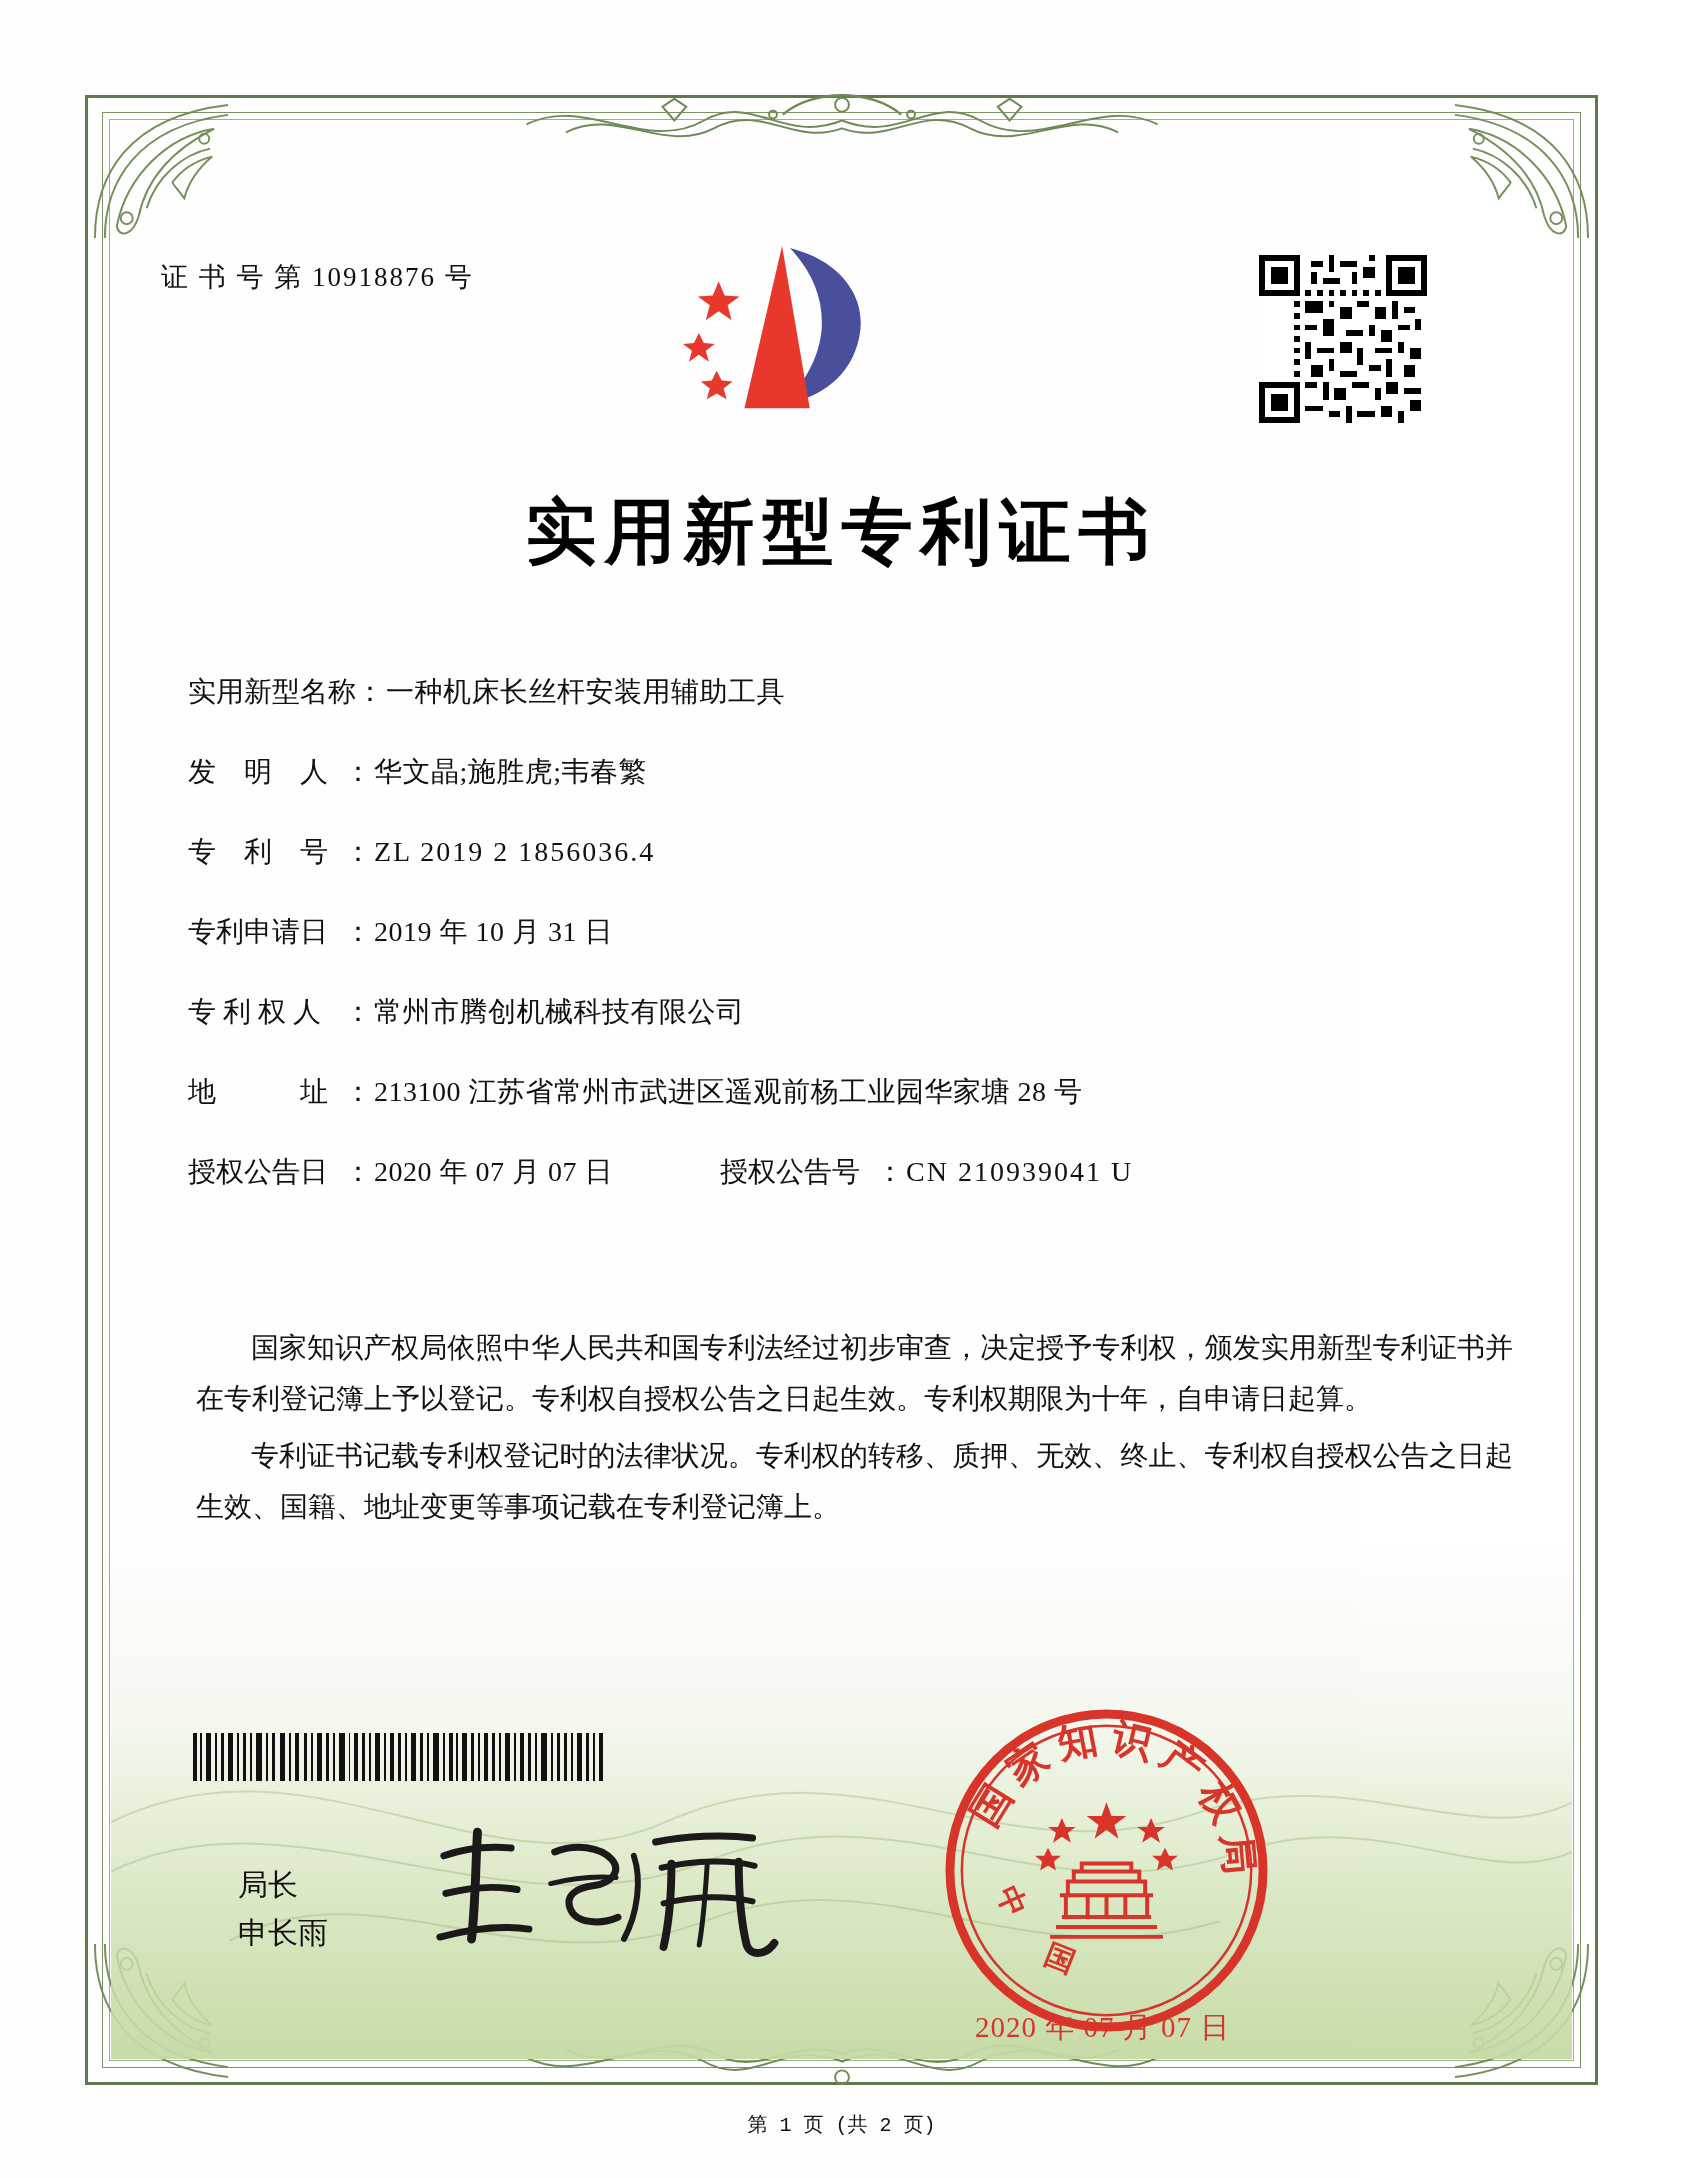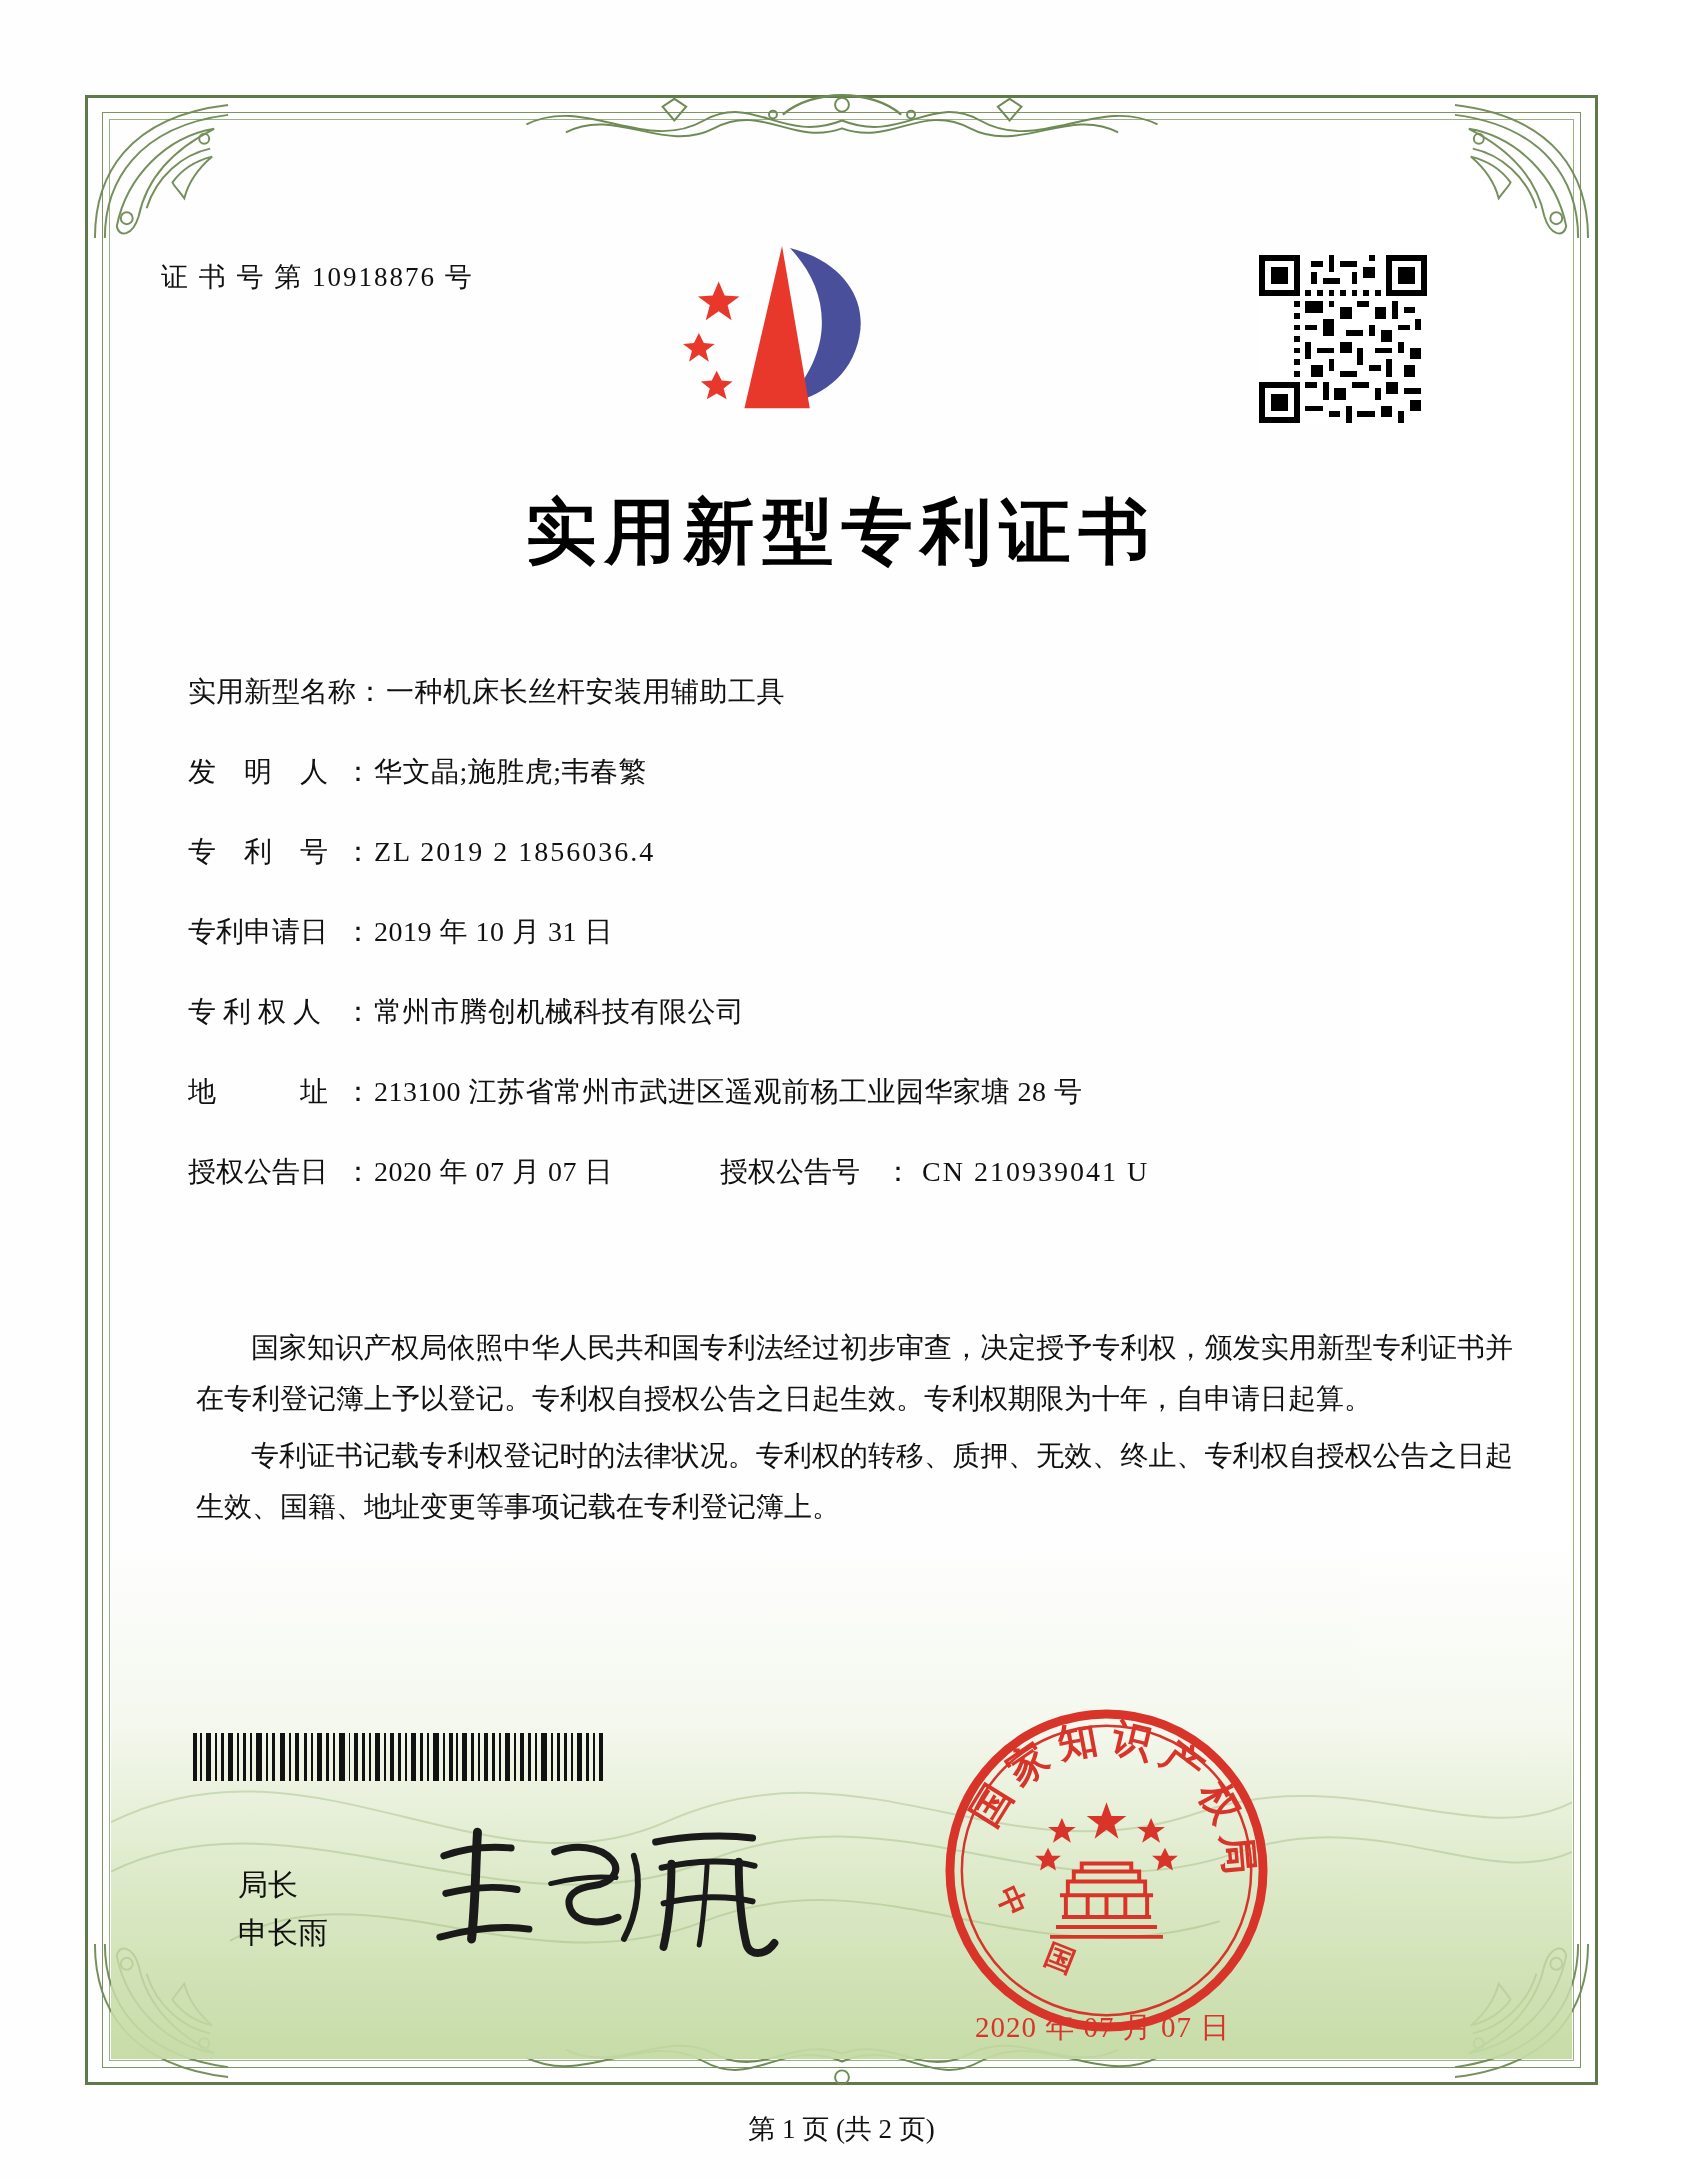--- a/index.html
+++ b/index.html
@@ -168,21 +168,21 @@
   .field-label {
     display: inline-block;
     min-width: 156px;
     letter-spacing: 0px;
   }
   .field-colon { margin: 0 2px 0 0; }
   .field-value { letter-spacing: 0.5px; }
   .field-value.mono-ish { letter-spacing: 2px; }
 
   .row-dual { display: flex; align-items: baseline; }
-  .row-dual .second { margin-left: 107px; display: flex; align-items: baseline; gap: 8px; }
+  .row-dual .second { margin-left: 107px; display: flex; align-items: baseline; }
   .row-dual .second .field-label { min-width: 156px; }
 
   
   .paras {
     position: absolute;
     left: 196px;
     top: 1322px;
     width: 1317px;
     font-size: 28px;
     line-height: 51px;
@@ -242,22 +242,23 @@
     letter-spacing: 1px;
     white-space: nowrap;
   }
 
   .page-footer {
     position: absolute;
     left: 0;
     top: 2111px;
     width: 1683px;
     text-align: center;
-    font-size: 27px;
+    font-size: 20px;
     color: #111;
+    font-family: Liberation Mono, monospace;
   }
 </style>
 </head>
 <body>
 
 <div class="page">
 
   <div class="frame-outer"></div>
   <div class="frame-inner"></div>
   <div class="frame-innermost"></div>

